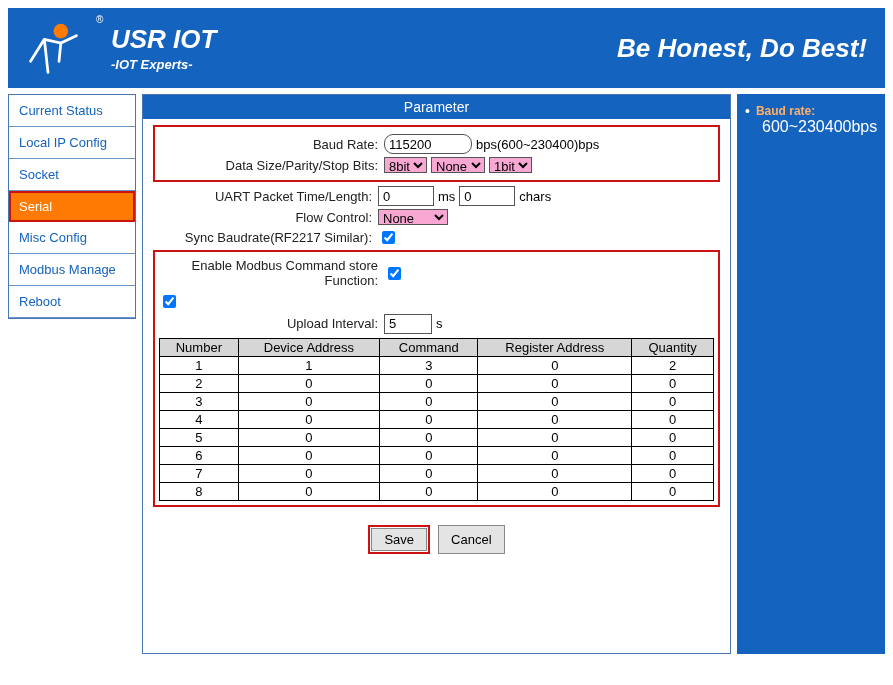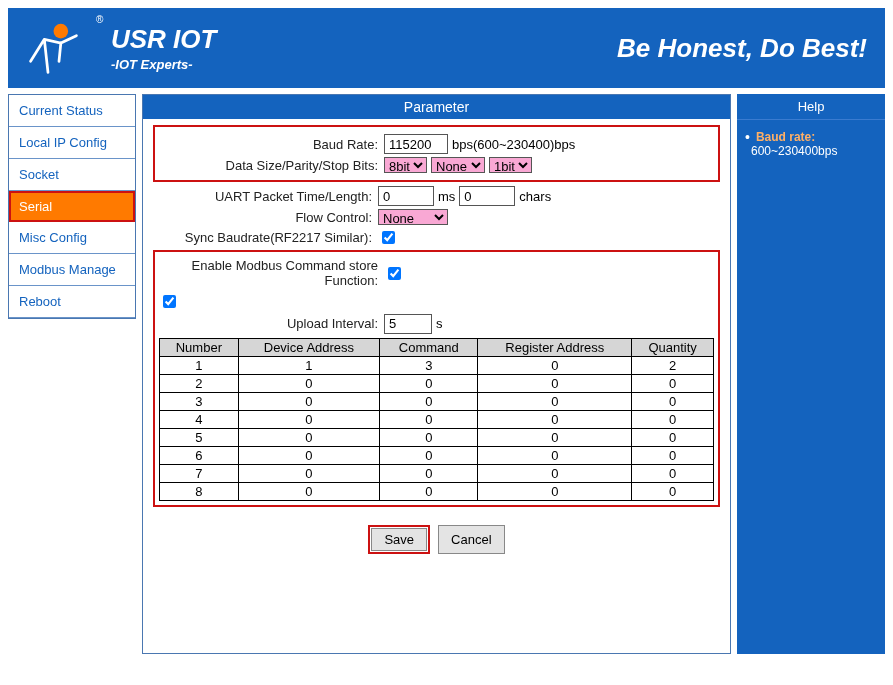--- a/index.html
+++ b/index.html
@@ -91,21 +91,21 @@
     font-size: 13px;
     color: #222;
   }
   .fctl { display: flex; align-items: center; gap: 4px; }
   .fctl input[type="text"] {
     border: 1px solid #555;
     padding: 1px 4px;
     font-size: 13px;
     height: 20px;
   }
-  .w-bps { width: 64px; }
+  .w-bps { width: 88px; border-radius: 9px; }
   .w-sm { width: 56px; }
   .w-xs { width: 48px; }
   select {
     border: 1px solid #555;
     font-size: 13px;
     height: 16px;
     background: #f9a8d4;
   }
   .tbl {
     width: 100%;
@@ -144,21 +144,21 @@
   .help-title {
     text-align: center;
     padding: 5px 0;
     border-bottom: 1px solid #3a7bd0;
     font-size: 13px;
   }
   .help-body { padding: 10px 8px; }
   .help-li { display: flex; gap: 6px; font-size: 12px; }
   .help-li .dot { font-size: 14px; line-height: 14px; }
   .help-li .hl { font-weight: bold; color: #ffb066; }
-  .help-li-sub { margin-left: 6px; font-size: 12px; }
+  .help-li-sub { margin-left: 17px; font-size: 16px; }
 </style>
 </head>
 <body>
 
 <div class="header">
   <svg class="logo-svg" viewBox="0 0 60 60">
     <circle cx="38" cy="11" r="8" fill="#ff7a00"></circle>
     <path d="M20 20 L38 24 L55 16 M20 20 L24 56 M20 20 L5 44 M38 24 L36 44" stroke="#fff" stroke-width="3" fill="none" stroke-linecap="round"></path>
   </svg>
   <span class="logo-r">®</span>
@@ -321,21 +321,20 @@
         <span class="save-hl">
           <button class="btn">Save</button>
         </span>
         <button class="btn">Cancel</button>
       </div>
 
     </div>
   </div>
 
   <div class="help">
-    <div class="help-title">Help</div>
     <div class="help-body">
       <div class="help-li">
         <span class="dot">•</span>
         <span class="hl">Baud rate:</span>
       </div>
       <div class="help-li-sub">600~230400bps</div>
     </div>
   </div>
 </div>
 

